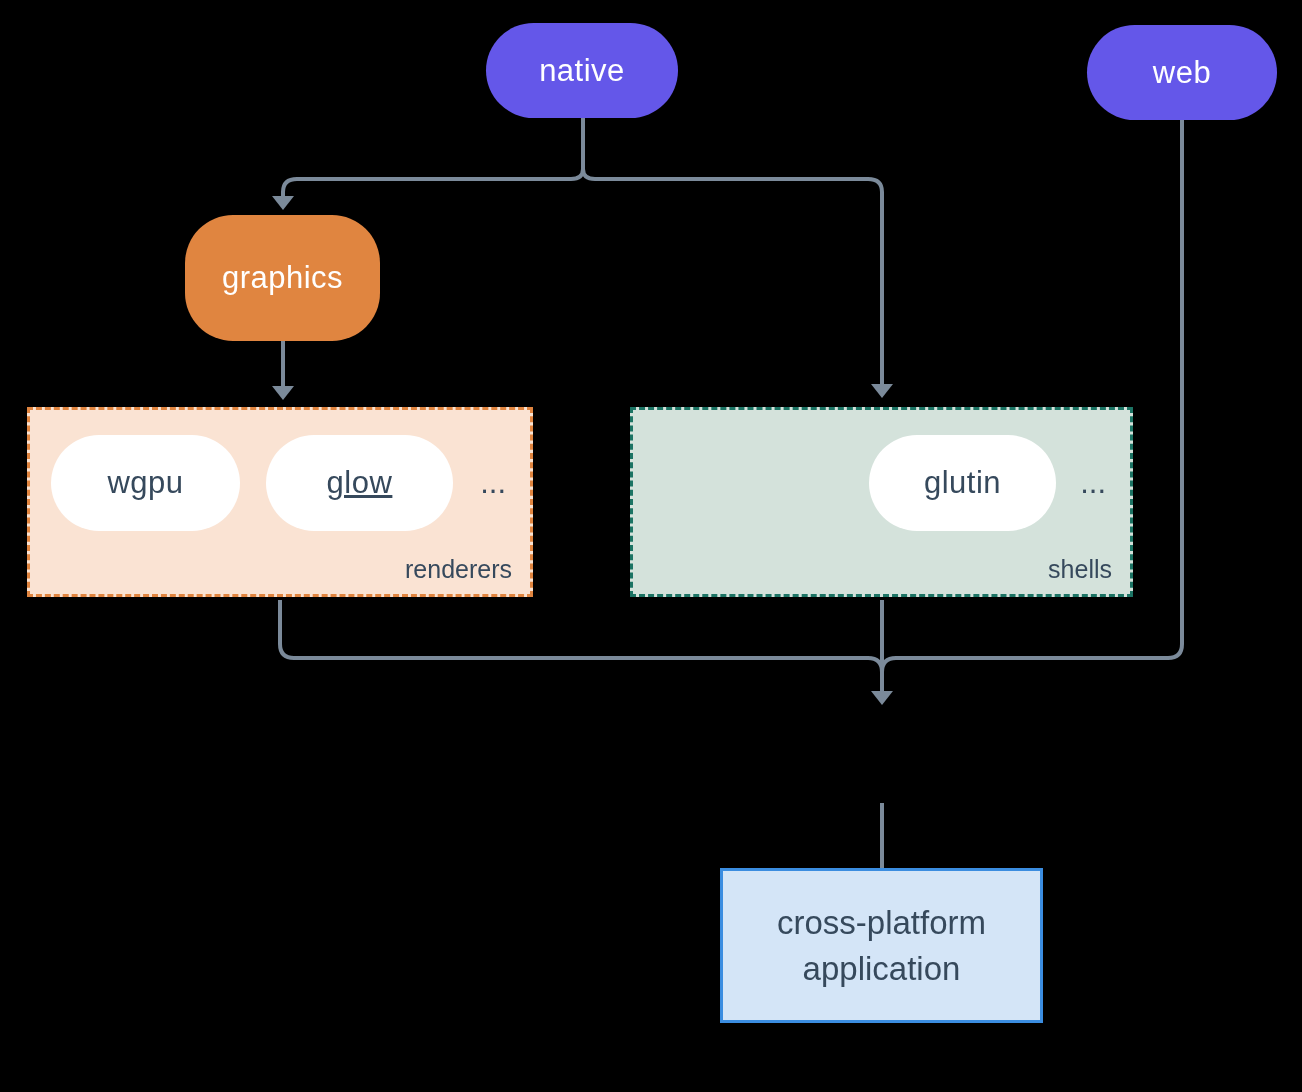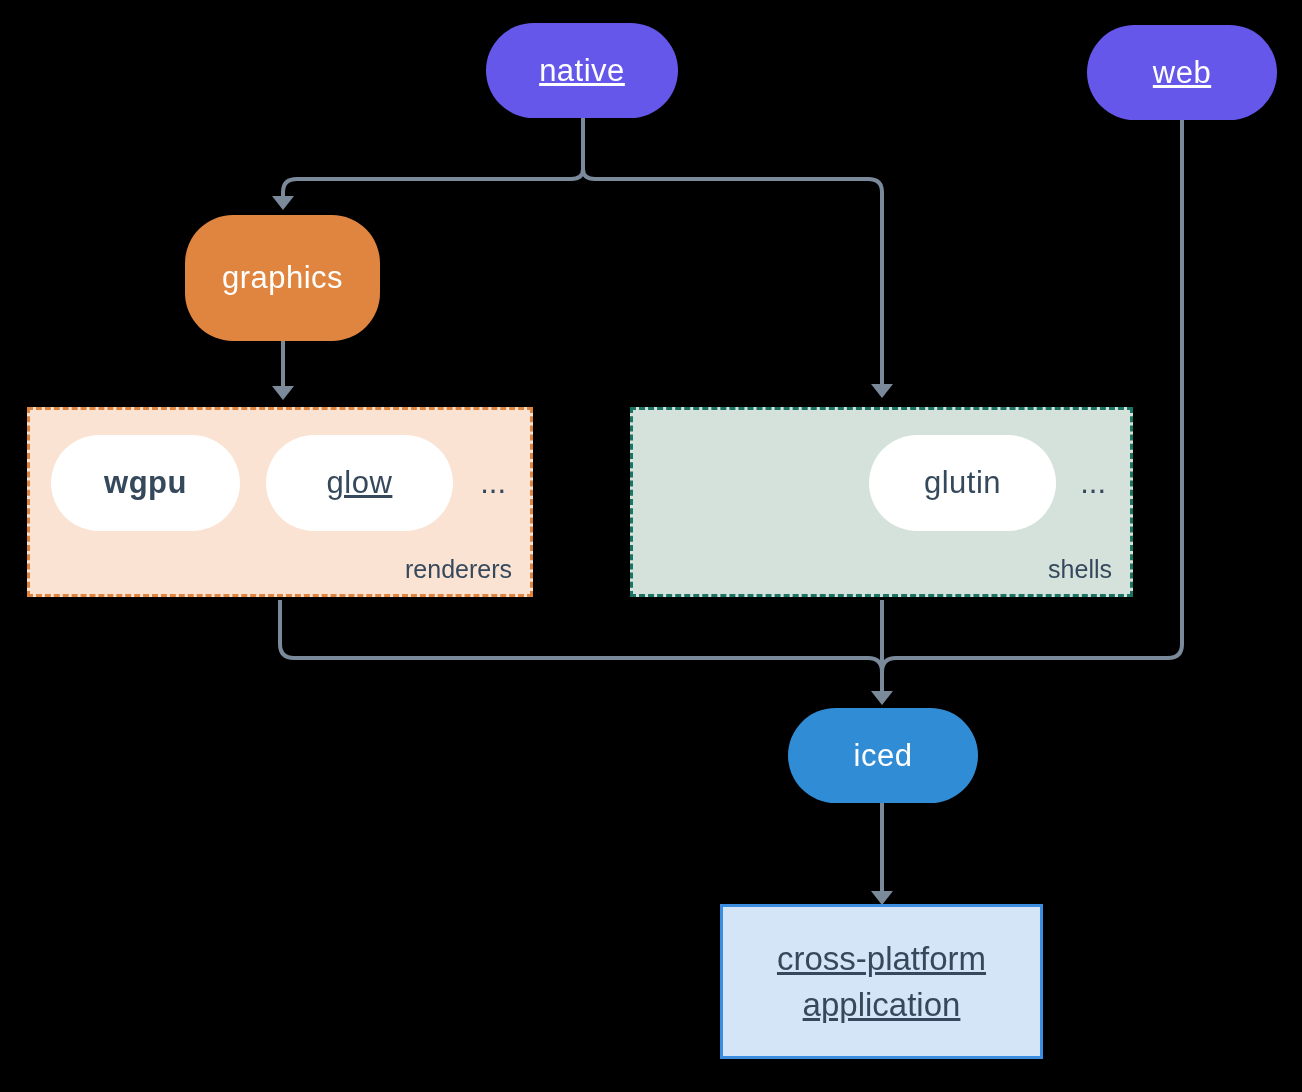--- a/index.html
+++ b/index.html
@@ -35,21 +35,21 @@
     position: absolute;
     z-index: 1;
     display: flex;
     align-items: center;
     justify-content: center;
     border-radius: 48px;
     font-size: 31px;
     color: #fff;
     letter-spacing: 0.5px;
   }
-  .pill.purple { background: var(--pill-purple, #6457e9); text-decoration: underline; }
+  .pill.purple { background: var(--pill-purple, #6457e9); }
   .pill.orange { background: var(--pill-orange, #e08540); }
   .pill.blue   { background: var(--pill-blue, #2f8cd5); }
   .pill.white  {
     background: #fff;
     color: var(--slate-text, #36495c);
   }
   .group-box {
     position: absolute;
     z-index: 1;
     box-sizing: border-box;
@@ -77,34 +77,33 @@
     height: 96px;
     line-height: 96px;
     font-size: 31px;
     color: var(--slate-text, #36495c);
   }
   .app-box {
     position: absolute;
     z-index: 1;
     box-sizing: border-box;
     left: 720px;
-    top: 904px;
+    top: 868px;
     width: 323px;
     height: 155px;
     background: var(--app-fill, #d4e5f7);
     border: 3px solid var(--app-border, #3b8de0);
     display: flex;
     flex-direction: column;
     align-items: center;
     justify-content: center;
     font-size: 33px;
     line-height: 46px;
     color: var(--slate-text, #36495c);
     text-align: center;
-    text-decoration: underline;
   }
 </style>
 </head>
 <body>
 
 <div id="canvas">
 
   <svg id="connectors" viewBox="0 0 1302 1092" xmlns="http://www.w3.org/2000/svg">
     <path d="M583,118 V169"></path>
     <path d="M583,169 Q583,179 571,179 H297 Q283,179 283,192 V197"></path>
@@ -121,32 +120,31 @@
     <polygon points="871,891 893,891 882,905"></polygon>
   </svg>
 
   <div class="pill purple" style="left:486px; top:23px; width:192px; height:95px;">native</div>
 
   <div class="pill purple" style="left:1087px; top:25px; width:190px; height:95px;text-align:right;">web</div>
 
   <div class="pill orange" style="left:185px; top:215px; width:195px; height:126px;">graphics</div>
 
   <div class="group-box renderers" style="left:27px; top:407px; width:506px; height:190px;">
-    <div class="pill white" style="left:21px; top:25px; width:189px; height:96px;font-weight:bold;">wgpu</div>
+    <div class="pill white" style="left:21px; top:25px; width:189px; height:96px;">wgpu</div>
     <div class="pill white" style="left:236px; top:25px; width:187px; height:96px;text-decoration:underline;">glow</div>
     <span class="ellipsis">...</span>
     <span class="group-label">renderers</span>
   </div>
 
   <div class="group-box shells" style="left:630px; top:407px; width:503px; height:190px;">
     <div class="pill white" style="left:236px; top:25px; width:187px; height:96px;">glutin</div>
     <span class="ellipsis">...</span>
     <span class="group-label">shells</span>
   </div>
 
-  <div class="pill blue" style="left:788px; top:708px; width:190px; height:95px;">iced</div>
 
   <div class="app-box">
     <div>cross-platform</div>
     <div>application</div>
   </div>
 
 </div>
 
 </body></html>

